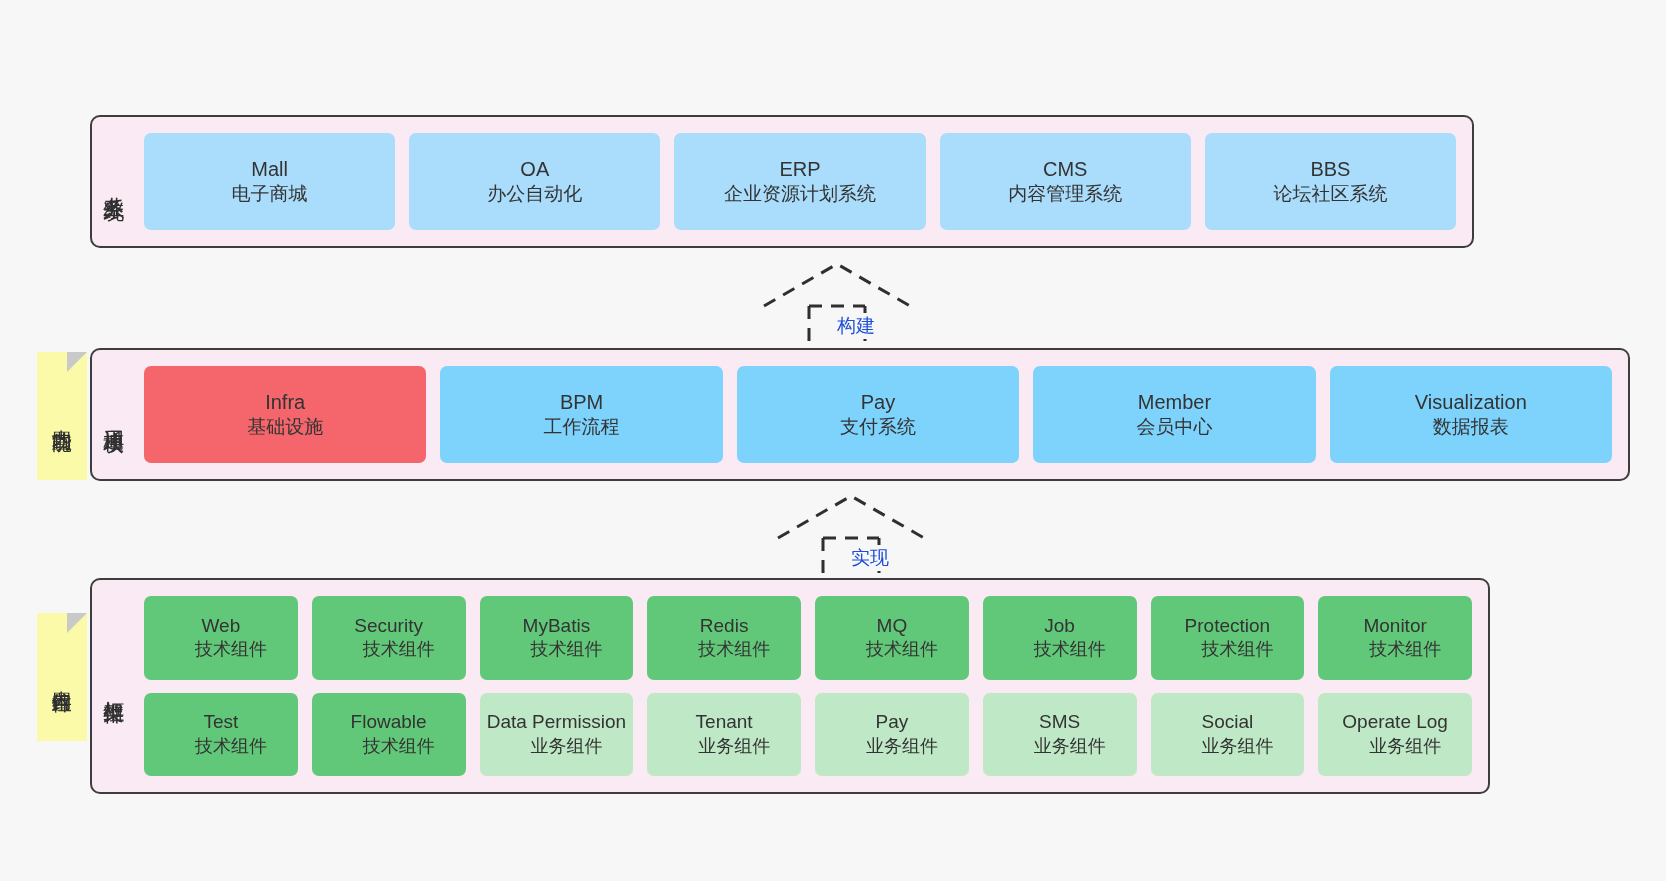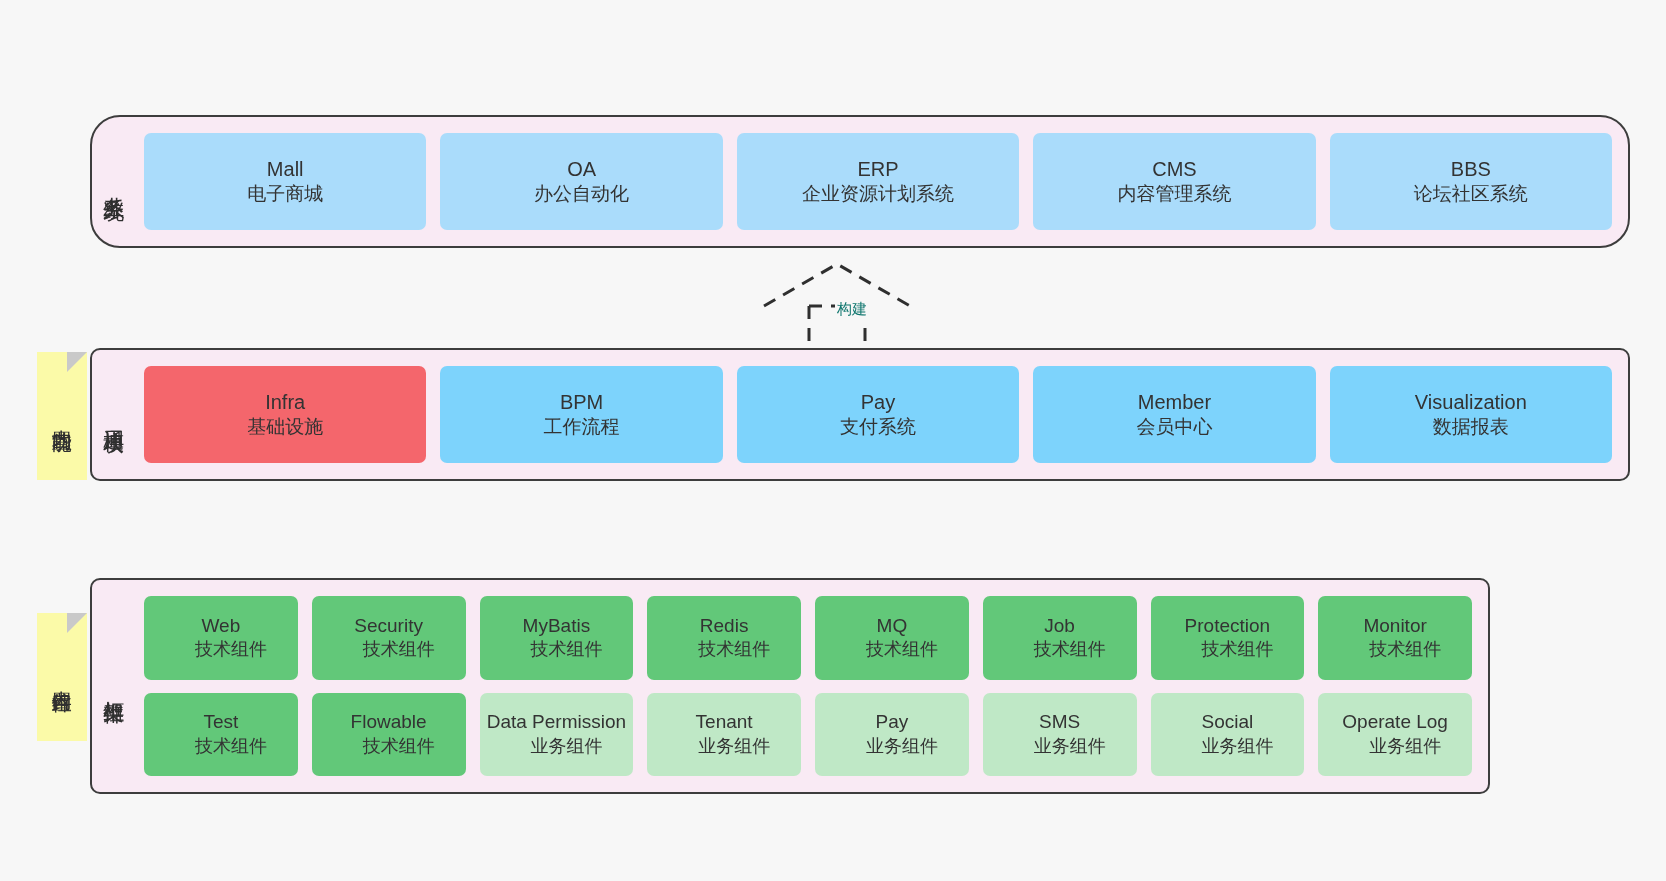--- a/index.html
+++ b/index.html
@@ -127,36 +127,36 @@
     height: 98px;
   }
   .arrow svg {
     position: absolute;
     inset: 0;
     overflow: visible;
   }
   .arrow .arrow-label {
     position: absolute;
     left: 50%;
-    top: 42px;
+    top: 55px;
     transform: translateX(-2px);
-    font-size: 15px;
-    color: #0f766e;
+    font-size: 19px;
+    color: #1d4ed8;
     background: #f7f7f7;
     padding: 0 2px;
     white-space: nowrap;
     user-select: none;
   }
 </style>
 </head>
 <body>
 
 <div class="canvas">
 
-  <div class="layer" id="layer-business" style="left:90px; top:115px; width:1540px; height:133px;border-radius:30px;">
+  <div class="layer" id="layer-business" style="left:90px; top:115px; width:1384px; height:133px;">
     <div class="layer-title">业务系统</div>
     <div class="layer-body">
       <div class="card c-blue">
         <span class="name">Mall</span>
         <span class="sub">电子商城</span>
       </div>
       <div class="card c-blue">
         <span class="name">OA</span>
         <span class="sub">办公自动化</span>
       </div>
@@ -209,20 +209,30 @@
         <span class="name">Member</span>
         <span class="sub">会员中心</span>
       </div>
       <div class="card c-pink">
         <span class="name">Visualization</span>
         <span class="sub">数据报表</span>
       </div>
     </div>
   </div>
 
+  <div class="arrow" style="left:776px; top:490px;">
+    <svg viewBox="0 0 150 98">
+      <path d="M 2 48 L 75 6 L 148 48" fill="none" stroke="#2f2f2f" stroke-width="3" stroke-dasharray="13 9" stroke-linecap="butt"></path>
+      <path d="M 47 48 L 103 48" fill="none" stroke="#2f2f2f" stroke-width="3" stroke-dasharray="13 9"></path>
+      <path d="M 47 48 L 47 96" fill="none" stroke="#2f2f2f" stroke-width="3" stroke-dasharray="13 9"></path>
+      <path d="M 103 48 L 103 96" fill="none" stroke="#2f2f2f" stroke-width="3" stroke-dasharray="13 9"></path>
+      <path d="M 47 96 L 103 96" fill="none" stroke="#2f2f2f" stroke-width="3" stroke-dasharray="13 9"></path>
+    </svg>
+    <span class="arrow-label">实现</span>
+  </div>
 
   <div class="note" style="left:37px; top:613px; width:50px; height:128px;">
     <span>内置组件</span>
   </div>
 
   <div class="layer" id="layer-framework" style="left:90px; top:578px; width:1400px; height:216px;">
     <div class="layer-title">框架组件</div>
     <div class="layer-body two-rows">
 
       <div class="row">

